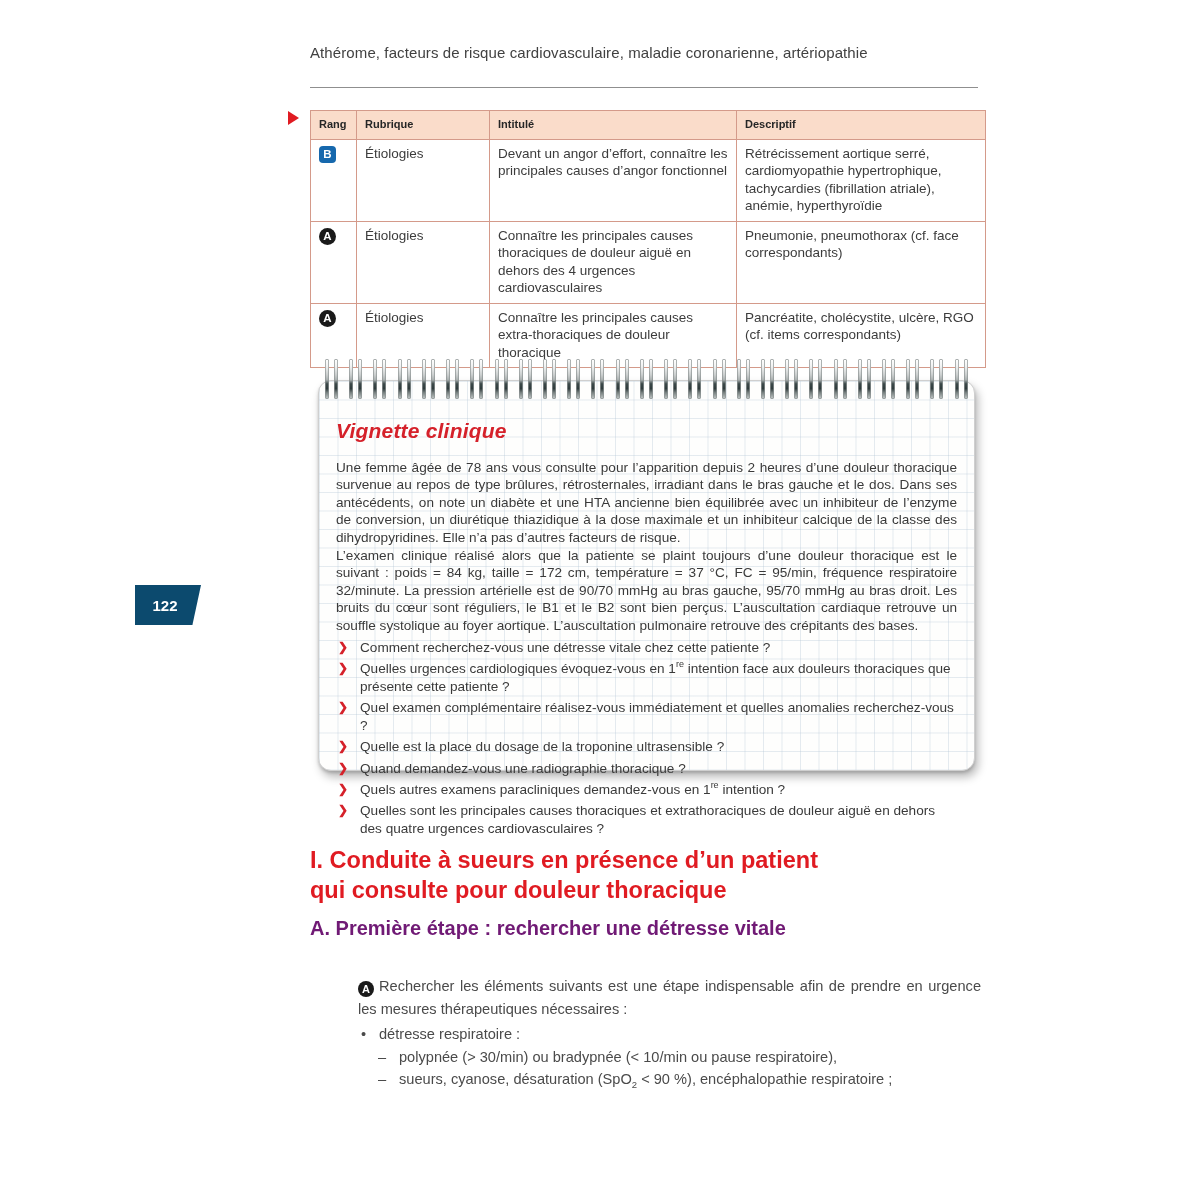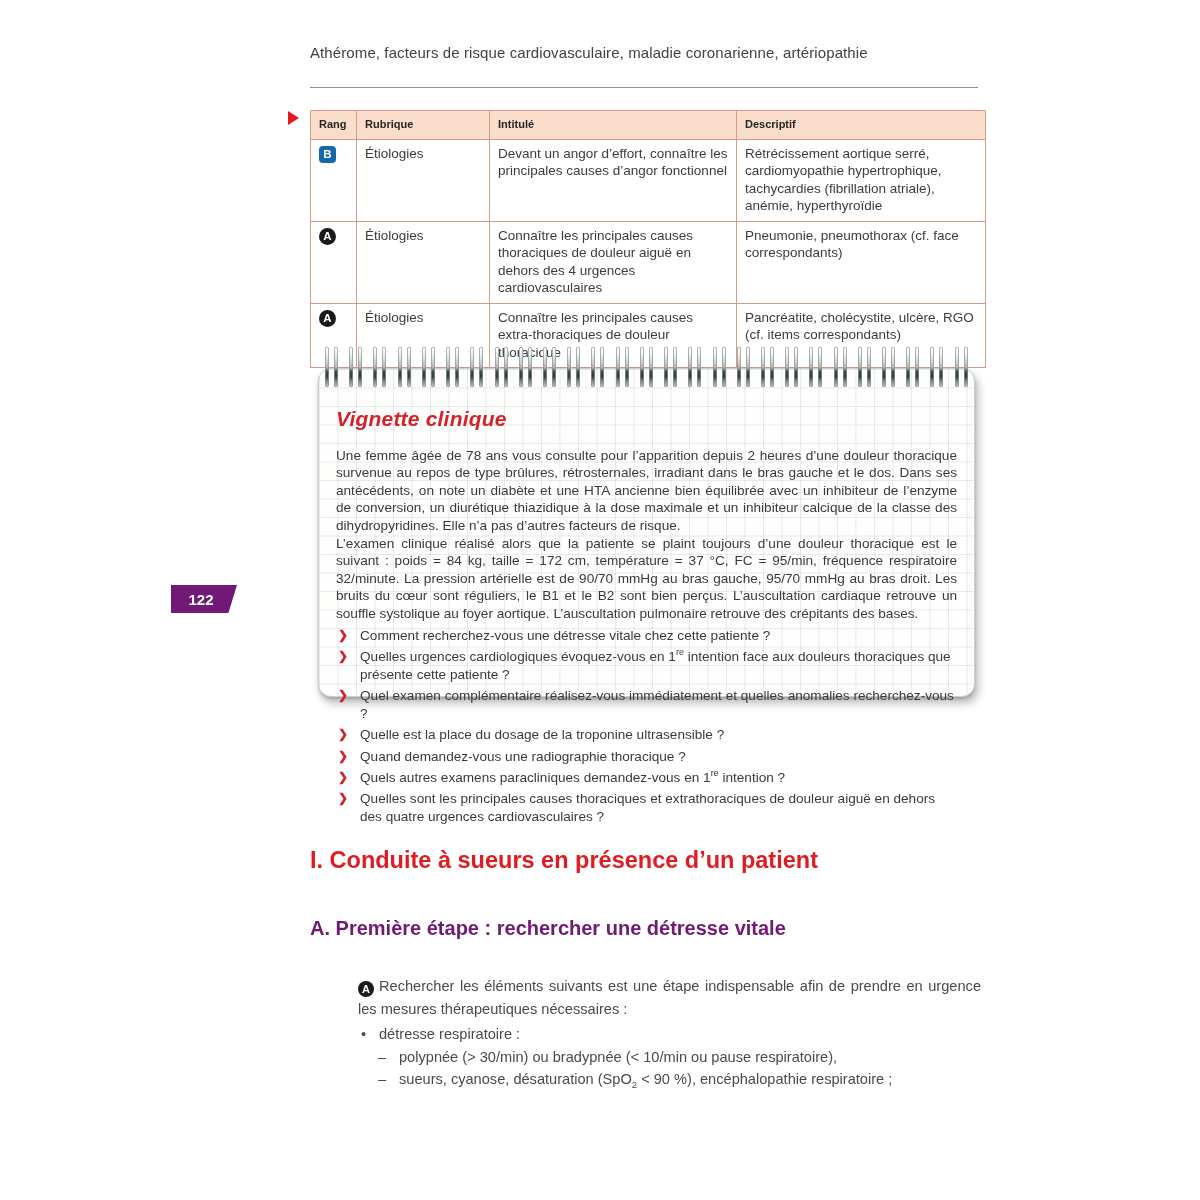--- a/index.html
+++ b/index.html
@@ -49,31 +49,30 @@
     display:inline-flex; width:17px; height:17px; border-radius:50%;
     background:#1a1a1a; color:#fff; font-size:11.5px; font-weight:bold;
     align-items:center; justify-content:center;
   }
   tr.row-1 td { height:77px; }
   tr.row-2 td { height:59px; }
   tr.row-3 td { height:42px; }
 
   
   .pagenum {
-    position:absolute; left:135px; top:585px; width:66px; height:28px;
-    background:#701a75; color:#ffffff; font-size:15px; font-weight:bold;
+    position:absolute; left:135px; top:585px; width:66px; height:40px;
+    background:#0c4a6e; color:#ffffff; font-size:15px; font-weight:bold;
     display:flex; align-items:center; justify-content:center;
     clip-path:polygon(0 0, 100% 0, 87% 100%, 0 100%);
     padding-right:6px;
-    margin-left:36px;
   }
 
   
   .notebook {
-    position:absolute; left:318px; top:368px; width:657px; height:329px;
+    position:absolute; left:318px; top:380px; width:657px; height:391px;
     background-color:#fefefd;
     background-image:
       linear-gradient(to right, rgba(185,202,216,.38) 1px, transparent 1px),
       linear-gradient(to bottom, rgba(185,202,216,.38) 1px, transparent 1px);
     background-size:18.5px 18.5px;
     border:1px solid #cfcfcf; border-radius:13px;
     box-shadow:3px 6px 10px rgba(0,0,0,.28), 0 2px 3px rgba(0,0,0,.15);
     padding:30px 17px 0 17px;
   }
   .spirals {
@@ -307,20 +306,21 @@
       <li><span class="chev">❯</span><span>Quel examen complémentaire réalisez-vous immédiatement et quelles anomalies recherchez-vous ?</span></li>
       <li><span class="chev">❯</span><span>Quelle est la place du dosage de la troponine ultrasensible ?</span></li>
       <li><span class="chev">❯</span><span>Quand demandez-vous une radiographie thoracique ?</span></li>
       <li><span class="chev">❯</span><span>Quels autres examens paracliniques demandez-vous en 1</span><sup class="ord">re</sup><span> intention ?</span></li>
       <li><span class="chev">❯</span><span>Quelles sont les principales causes thoraciques et extrathoraciques de douleur aiguë en dehors des quatre urgences cardiovasculaires ?</span></li>
     </ul>
   </div>
 
   <div class="h1-red">
     <span>I. Conduite à sueurs en présence d’un patient</span><br>
+    <span>qui consulte pour douleur thoracique</span>
   </div>
 
   <div class="h2-black">A. Première étape : rechercher une détresse vitale</div>
 
   <div class="section-body">
     <p class="lead"><span class="badge-a-inline">A</span><span>Rechercher les éléments suivants est une étape indispensable afin de prendre en urgence les mesures thérapeutiques nécessaires :</span></p>
     <ul class="bullets">
       <li><span class="glyph">•</span><span>détresse respiratoire :</span></li>
     </ul>
     <ul class="dashes">

